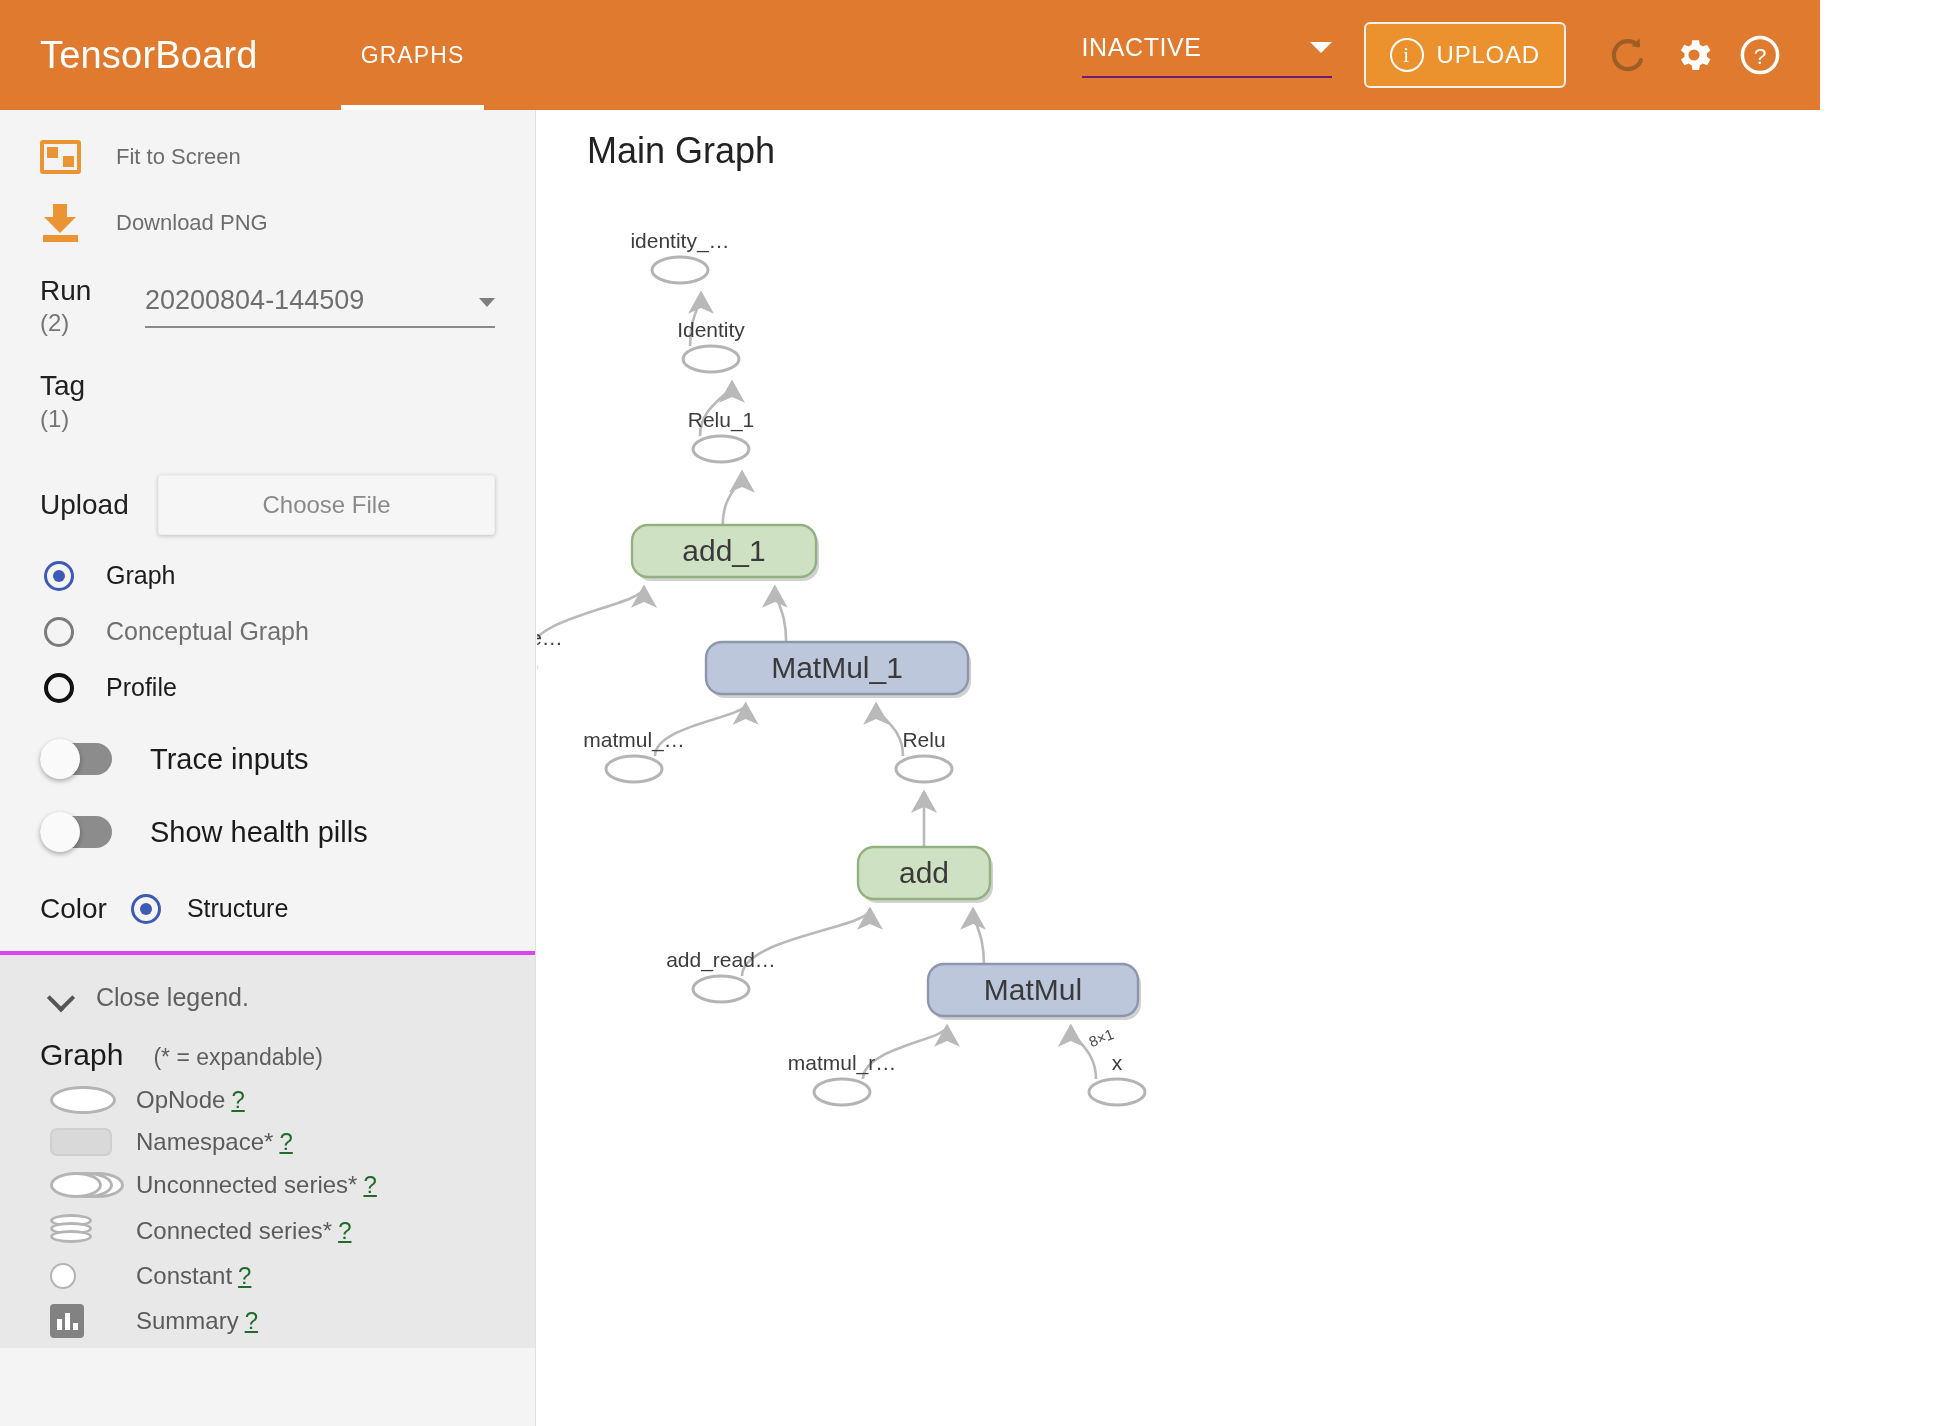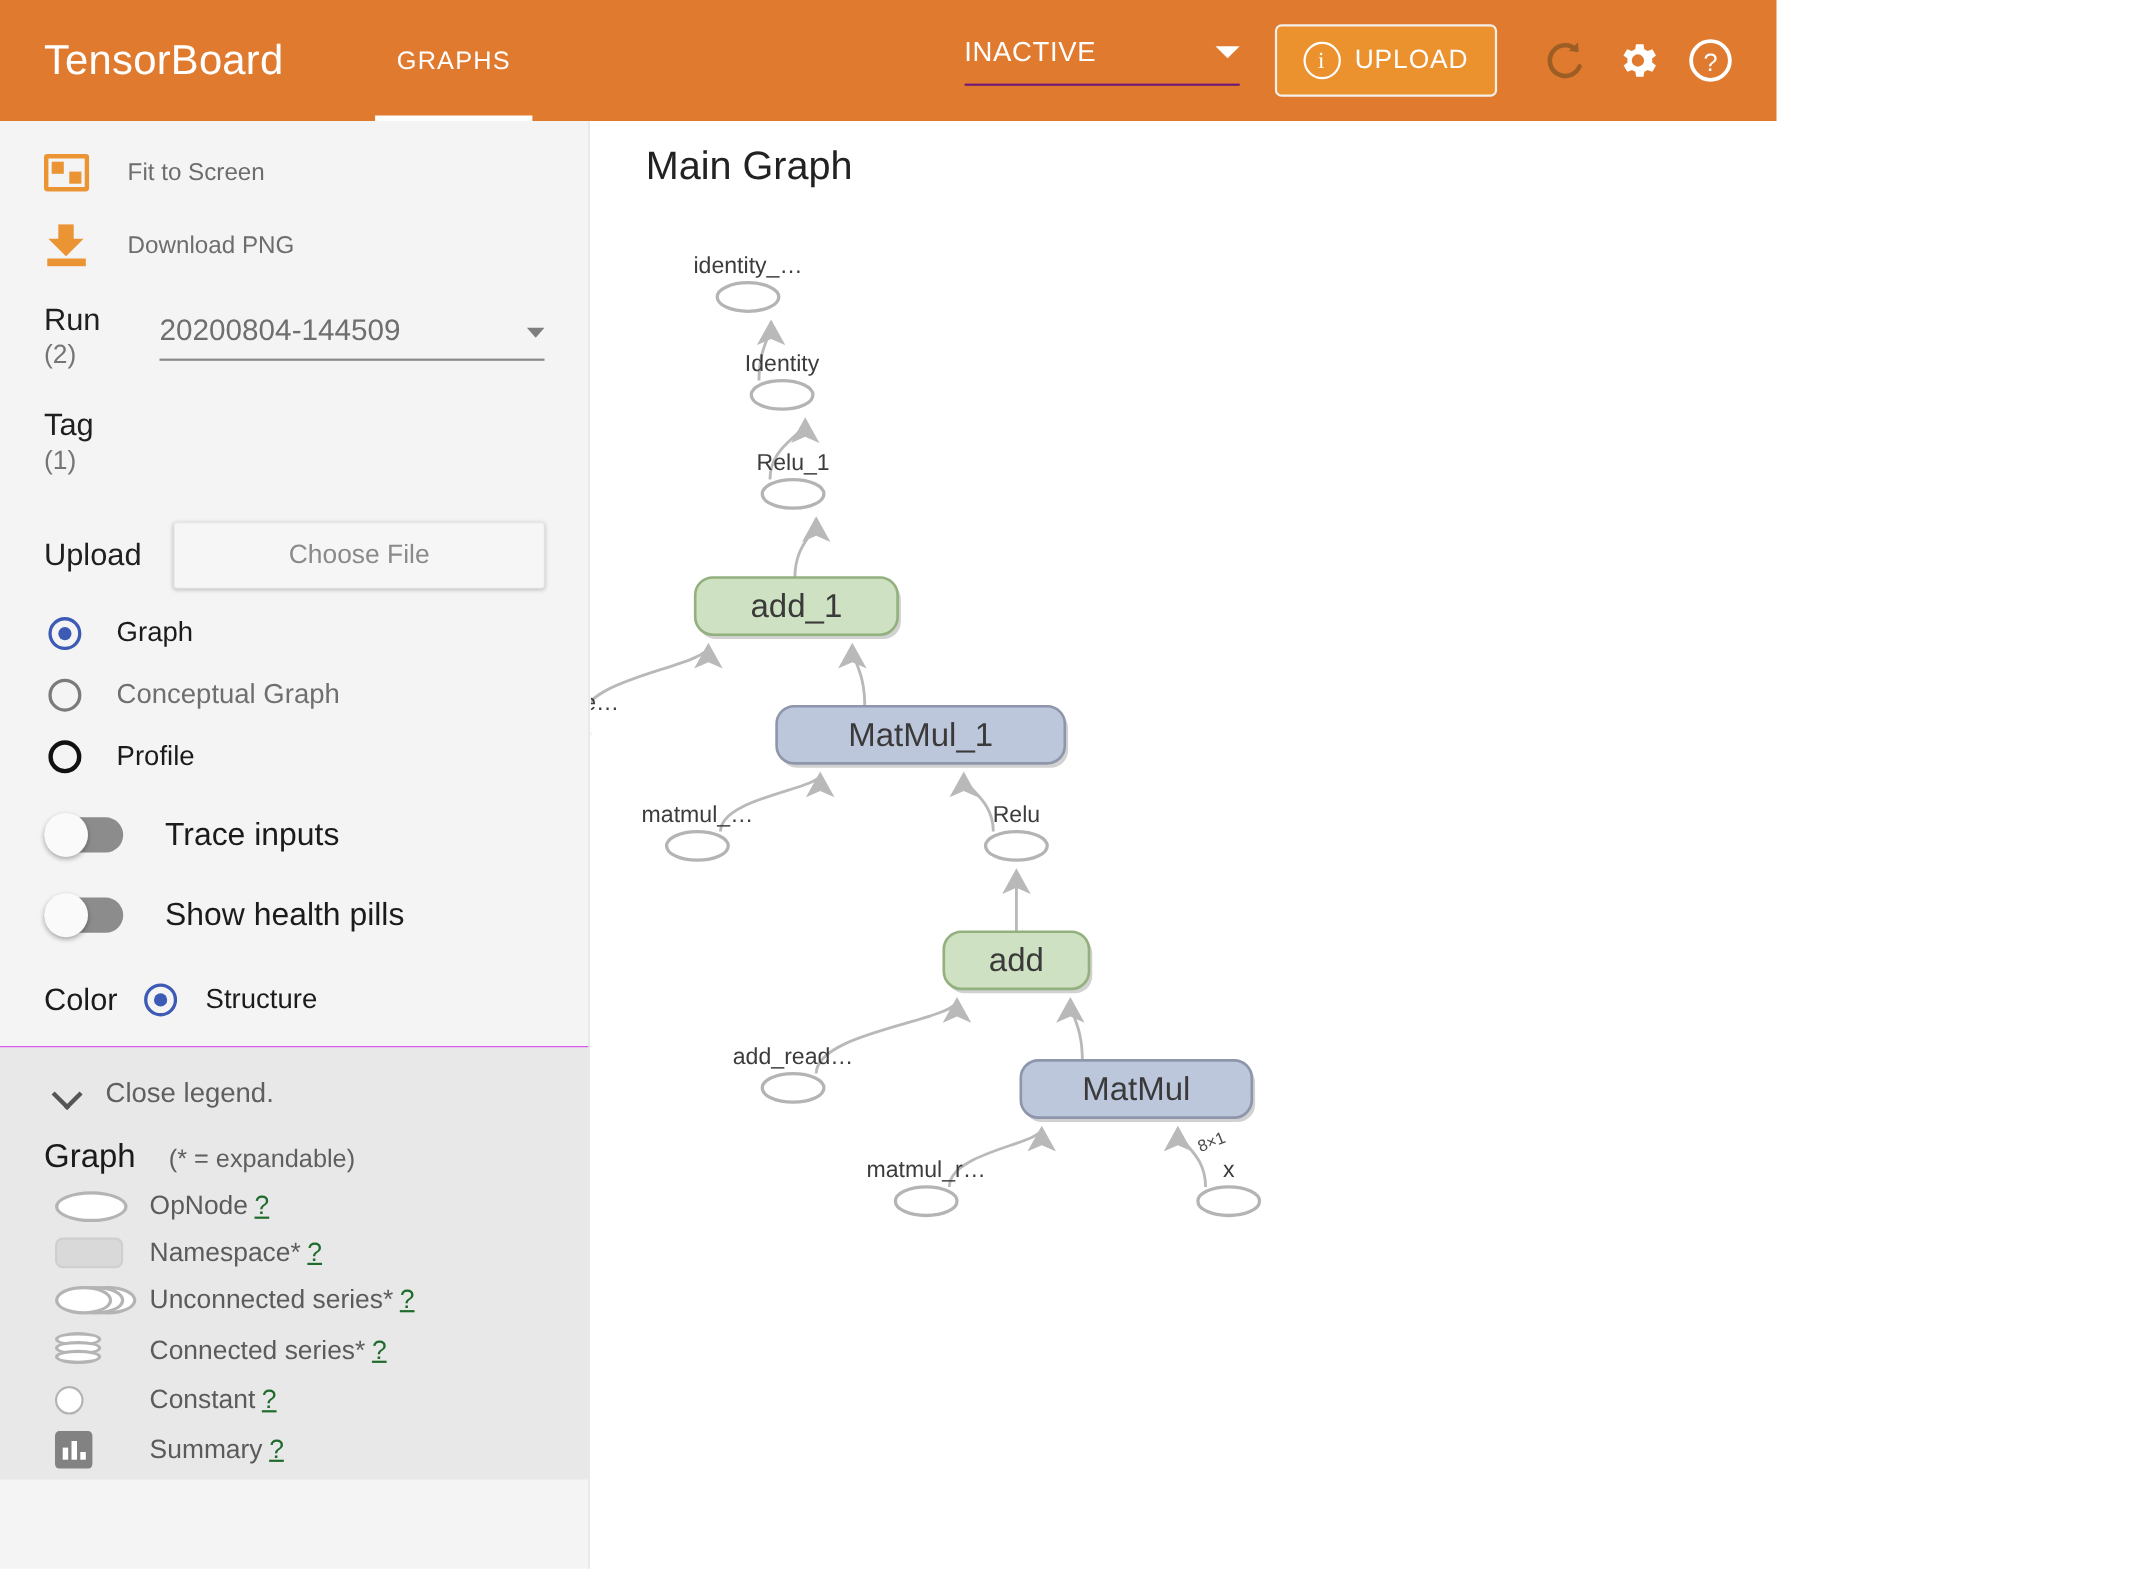--- a/index.html
+++ b/index.html
@@ -7,21 +7,21 @@
     margin: 0; padding: 0;
     width: 1956px; height: 1426px;
     overflow: hidden;
     font-family: "Liberation Sans", sans-serif;
     background: #ffffff;
   }
 
   
   .header {
     position: absolute; top: 0; left: 0;
-    width: 1615px; height: 110px;
+    width: 1820px; height: 110px;
     background: #e07a2f;
     display: flex; align-items: center;
   }
   .brand {
     color: #ffffff;
     font-size: 38px;
     font-weight: 400;
     letter-spacing: .2px;
     margin-left: 40px;
     white-space: nowrap;
@@ -192,21 +192,21 @@
   }
   .toggle-row .tlabel { font-size: 29px; color: #1b1b1b; margin-left: 38px; }
 
   .color-row { display: flex; align-items: center; margin-top: 44px; padding-bottom: 26px; }
   .color-row .clabel { font-size: 28px; color: #1b1b1b; }
   .color-row .radio { margin-left: 24px; }
   .color-row .copt { font-size: 25px; color: #1b1b1b; margin-left: 26px; }
 
   
   .legend {
-    border-top: 1px solid #d946ef;
+    border-top: 4px solid #d946ef;
     background: #e8e8e8;
     padding: 28px 40px 10px 40px;
   }
   .legend-close { display: flex; align-items: center; cursor: pointer; }
   .chev {
     width: 22px; height: 22px; position: relative; margin-left: 10px; margin-right: 24px;
   }
   .chev::after {
     content:""; position:absolute; left:1px; top:2px;
     width: 16px; height: 16px;

